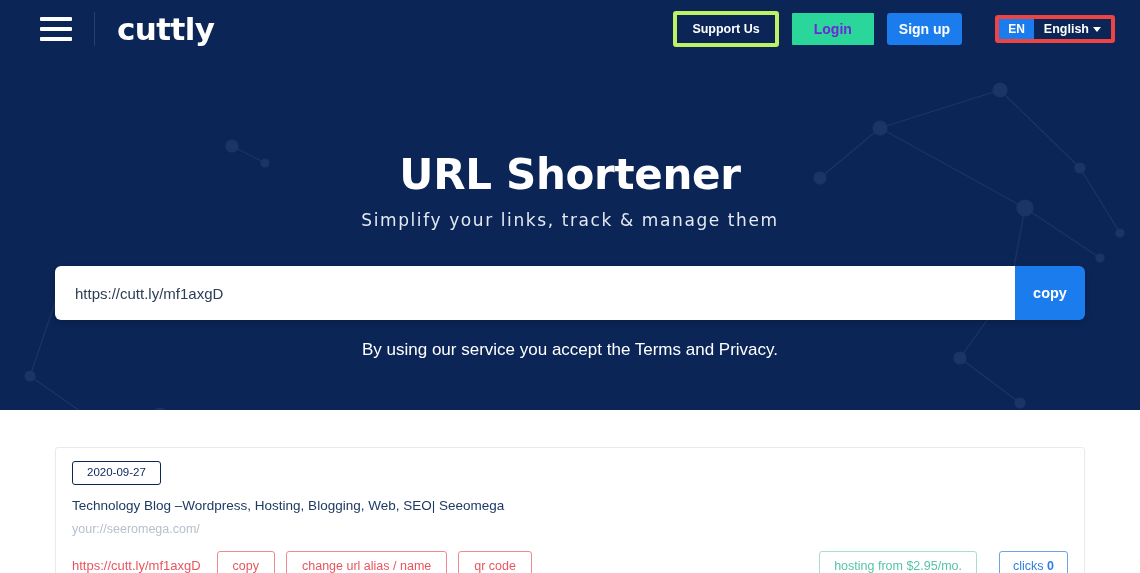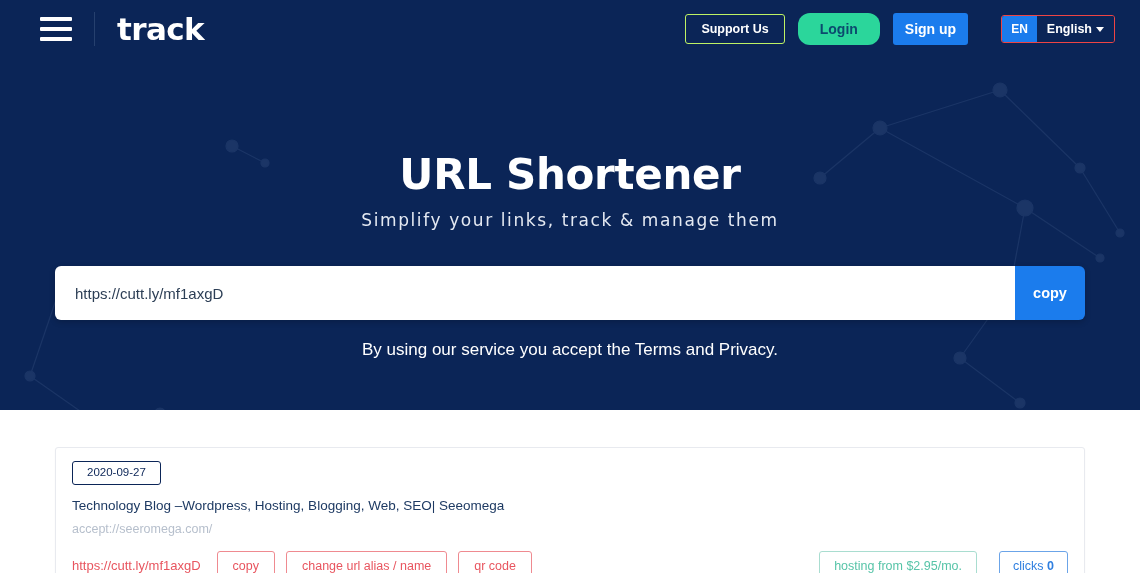--- a/index.html
+++ b/index.html
@@ -62,40 +62,40 @@
   }
 
   .topbar-right {
     margin-left: auto;
     display: flex;
     align-items: center;
     gap: 13px;
   }
 
   .btn-support {
-    border: 1px solid #bef264;
+    border: 4px solid #bef264;
     background: transparent;
     color: #ffffff;
     font-size: 12.5px;
     font-weight: bold;
     padding: 8px 15px;
     border-radius: 3px;
     cursor: pointer;
     font-family: "Liberation Sans", sans-serif;
     line-height: 1;
   }
 
   .btn-login {
     background: #2bd69b;
-    color: #0c4a6e;
+    color: #6d28d9;
     border: none;
     font-size: 14px;
     font-weight: bold;
     padding: 9px 22px;
-    border-radius: 12px;
+    border-radius: 1px;
     cursor: pointer;
     font-family: "Liberation Sans", sans-serif;
     line-height: 1;
   }
 
   .btn-signup {
     background: #1b7ced;
     color: #ffffff;
     border: none;
     font-size: 14px;
@@ -103,21 +103,21 @@
     padding: 9px 12px;
     border-radius: 3px;
     cursor: pointer;
     font-family: "Liberation Sans", sans-serif;
     line-height: 1;
   }
 
   .lang-wrap {
     display: flex;
     align-items: stretch;
-    border: 1px solid #ef4444;
+    border: 4px solid #ef4444;
     border-radius: 3px;
     overflow: hidden;
     height: 28px;
     margin-left: 20px;
   }
   .lang-code {
     background: #1b7ced;
     color: #ffffff;
     font-size: 12px;
     font-weight: bold;
@@ -321,21 +321,21 @@
 <div class="topbar">
 
   <div class="hamburger">
     <span></span>
     <span></span>
     <span></span>
   </div>
 
   <div class="divider-vert"></div>
 
-  <div class="brand">track</div>
+  <div class="brand">cuttly</div>
 
   <div class="topbar-right">
     <button class="btn-support">Support Us</button>
     <button class="btn-login">Login</button>
     <button class="btn-signup">Sign up</button>
 
     <div class="lang-wrap">
       <div class="lang-code">EN</div>
       <div class="lang-name">
         <span>English</span>
@@ -398,21 +398,21 @@
     <div class="terms">By using our service you accept the Terms and Privacy.</div>
   </div>
 </div>
 
 <div class="results-area">
   <div class="result-card">
 
     <div class="date-badge">2020-09-27</div>
 
     <div class="card-title">Technology Blog –Wordpress, Hosting, Blogging, Web, SEO| Seeomega</div>
-    <div class="card-url">accept://seeromega.com/</div>
+    <div class="card-url">your://seeromega.com/</div>
 
     <div class="card-actions">
       <a class="short-link" href="#">https://cutt.ly/mf1axgD</a>
       <button class="pill-red">copy</button>
       <button class="pill-red">change url alias / name</button>
       <button class="pill-red">qr code</button>
 
       <span class="spacer"></span>
 
       <button class="pill-green">hosting from $2.95/mo.</button>

